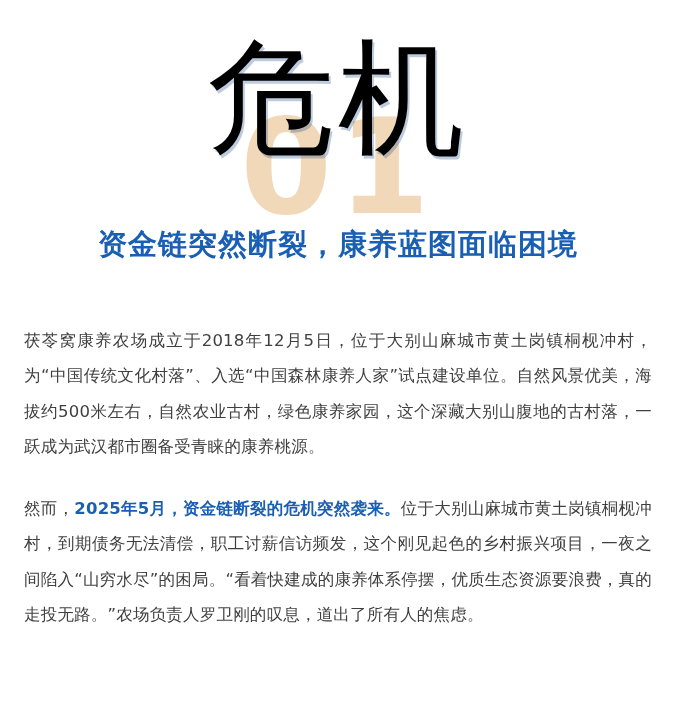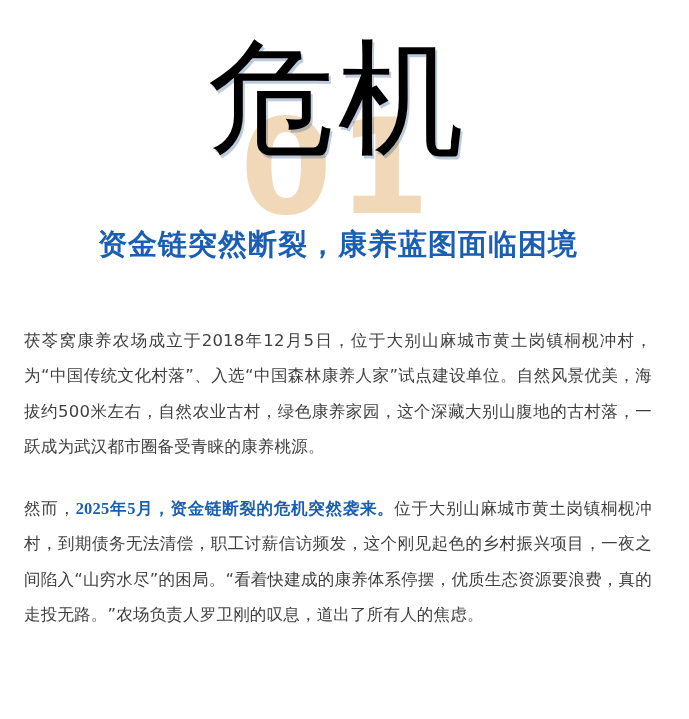--- a/index.html
+++ b/index.html
@@ -80,21 +80,20 @@
     text-align: justify;
     font-family: "DejaVu Sans", sans-serif;
     letter-spacing: 0.2px;
   }
   .para:last-child {
     margin-bottom: 0;
   }
   .accent {
     color: #1a5fb4;
     font-weight: bold;
-    font-family: Liberation Serif, serif;
   }
 </style>
 </head>
 <body>
 
 <div class="page">
 
   <div class="hero">
     <div class="hero-number">01</div>
     <div class="hero-title">危机</div>

